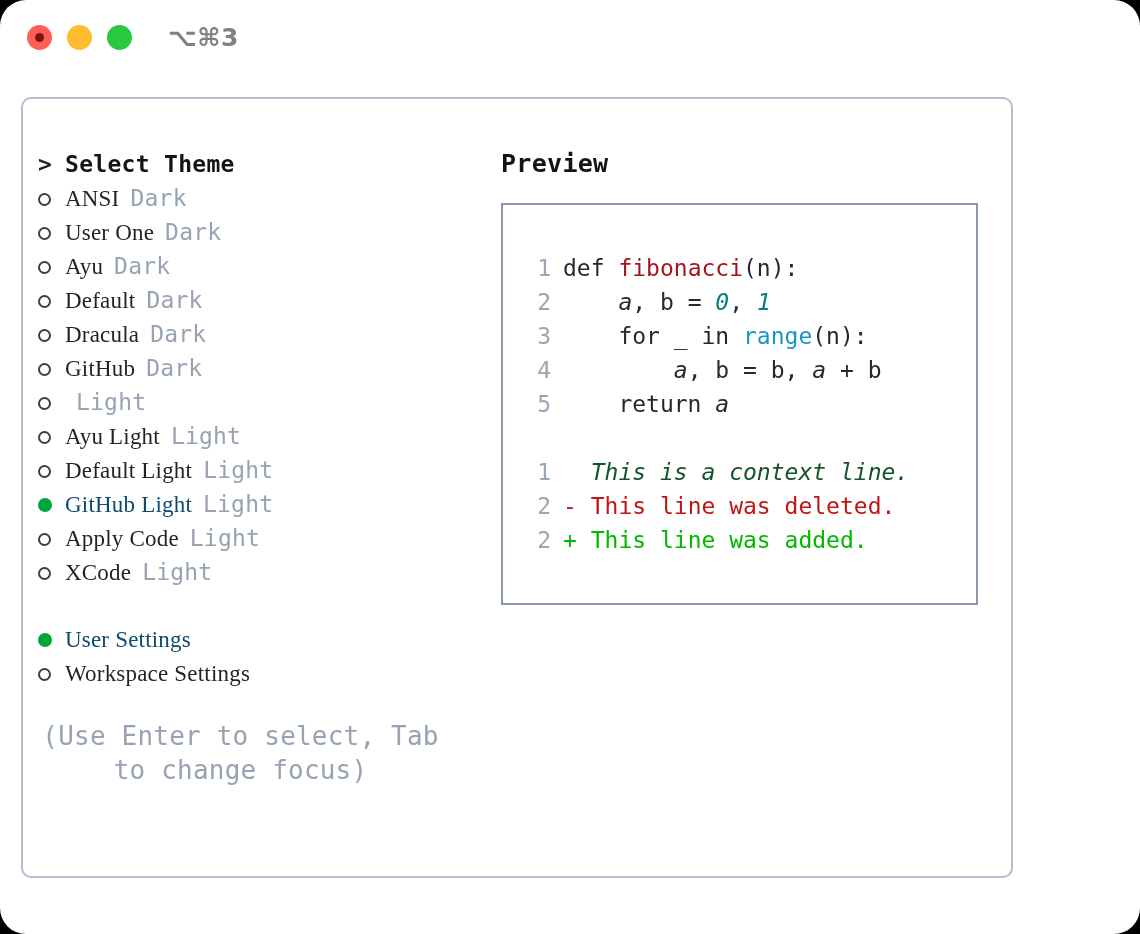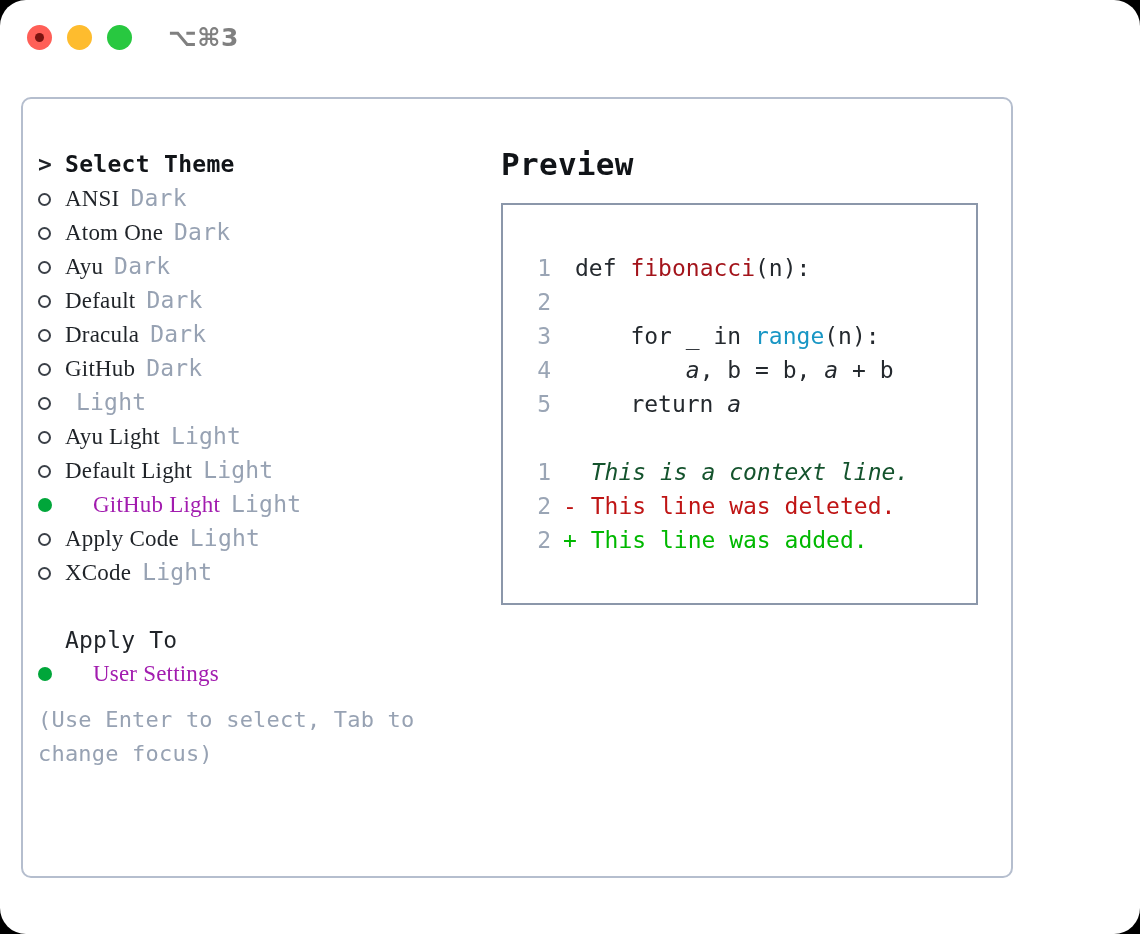--- a/index.html
+++ b/index.html
@@ -127,53 +127,54 @@
   }
 
   .header-row {
     font-weight: bold;
     color: #111418;
     letter-spacing: 0.3px;
   }
   .header-row .marker { font-weight: bold; }
 
   .theme-name { color: #1f2328; letter-spacing: 0.2px; font-family: Liberation Serif, serif; }
-  .theme-name.selected { color: #a21caf; margin-left: 28px; }
+  .theme-name.selected { color: #0c4a6e; }
   .theme-tag {
     color: #97a2b3;
     margin-left: 11px;
     letter-spacing: 0.2px;
   }
 
   .section-gap { height: 34px; }
 
   .apply-label {
     padding-left: 27px;
     color: #1f2328;
     letter-spacing: 0.2px;
   }
 
   .hint {
-    margin-top: 12px;
-    font-size: 22px;
+    margin-top: 28px;
+    font-size: 26px;
     line-height: 34px;
     color: #97a2b3;
     width: 405px;
     letter-spacing: 0.2px;
+    text-align: center;
   }
 
   
   .right-col {
     position: absolute;
     left: 478px;
     top: 48px;
     width: 500px;
   }
   .preview-title {
-    font-size: 31px;
+    font-size: 25px;
     font-weight: bold;
     color: #111418;
     letter-spacing: 0.3px;
     height: 34px;
     line-height: 34px;
   }
   .preview-box {
     margin-top: 22px;
     width: 477px;
     height: 402px;
@@ -193,21 +194,21 @@
   }
   .ln {
     flex: 0 0 38px;
     width: 38px;
     text-align: right;
     color: #9aa5b5;
     padding-right: 12px;
     box-sizing: content-box;
     margin-left: 10px;
   }
-  .code-text { color: #24292e; margin-left: 12px; }
+  .code-text { color: #24292e; }
 
   .tok-func   { color: #a3141b; }
   .tok-num    { color: #087e7e; font-style: italic; }
   .tok-call   { color: #1896c4; }
   .tok-var    { font-style: italic; color: #24292e; }
 
   .diff-gap { height: 34px; }
   .diff-ctx { color: #14532d; }
   .diff-del { color: #bf1515; }
   .diff-add { color: #00b800; }
@@ -240,21 +241,21 @@
         <span class="bullet-wrap">
             <span class="circle-open"></span>
           </span>
         <span class="theme-name">ANSI</span>
         <span class="theme-tag">Dark</span>
       </div>
       <div class="row">
         <span class="bullet-wrap">
             <span class="circle-open"></span>
           </span>
-        <span class="theme-name">Atom One</span>
+        <span class="theme-name">User One</span>
         <span class="theme-tag">Dark</span>
       </div>
       <div class="row">
         <span class="bullet-wrap">
             <span class="circle-open"></span>
           </span>
         <span class="theme-name">Ayu</span>
         <span class="theme-tag">Dark</span>
       </div>
       <div class="row">
@@ -316,43 +317,47 @@
         <span class="bullet-wrap">
             <span class="circle-open"></span>
           </span>
         <span class="theme-name">XCode</span>
         <span class="theme-tag">Light</span>
       </div>
 
       <div class="section-gap"></div>
 
       <div class="row">
-        <span class="apply-label">Apply To</span>
-      </div>
-      <div class="row">
         <span class="bullet-wrap">
             <span class="circle-filled"></span>
           </span>
         <span class="theme-name selected">User Settings</span>
+      </div>
+      <div class="row">
+        <span class="bullet-wrap">
+            <span class="circle-open"></span>
+          </span>
+        <span class="theme-name">Workspace Settings</span>
       </div>
 
       <div class="hint">(Use Enter to select, Tab to change focus)</div>
     </div>
 
     <div class="right-col">
       <div class="preview-title">Preview</div>
 
       <div class="preview-box">
 
         <div class="code-line">
           <span class="ln">1</span>
           <span class="code-text"><span>def </span><span class="tok-func">fibonacci</span><span>(n):</span></span>
         </div>
         <div class="code-line">
           <span class="ln">2</span>
+          <span class="code-text"><span>    </span><span class="tok-var">a</span><span>, </span><span>b</span><span> = </span><span class="tok-num">0</span><span>, </span><span class="tok-num">1</span></span>
         </div>
         <div class="code-line">
           <span class="ln">3</span>
           <span class="code-text"><span>    for _ in </span><span class="tok-call">range</span><span>(n):</span></span>
         </div>
         <div class="code-line">
           <span class="ln">4</span>
           <span class="code-text"><span>        </span><span class="tok-var">a</span><span>, b = b, </span><span class="tok-var">a</span><span> + b</span></span>
         </div>
         <div class="code-line">

